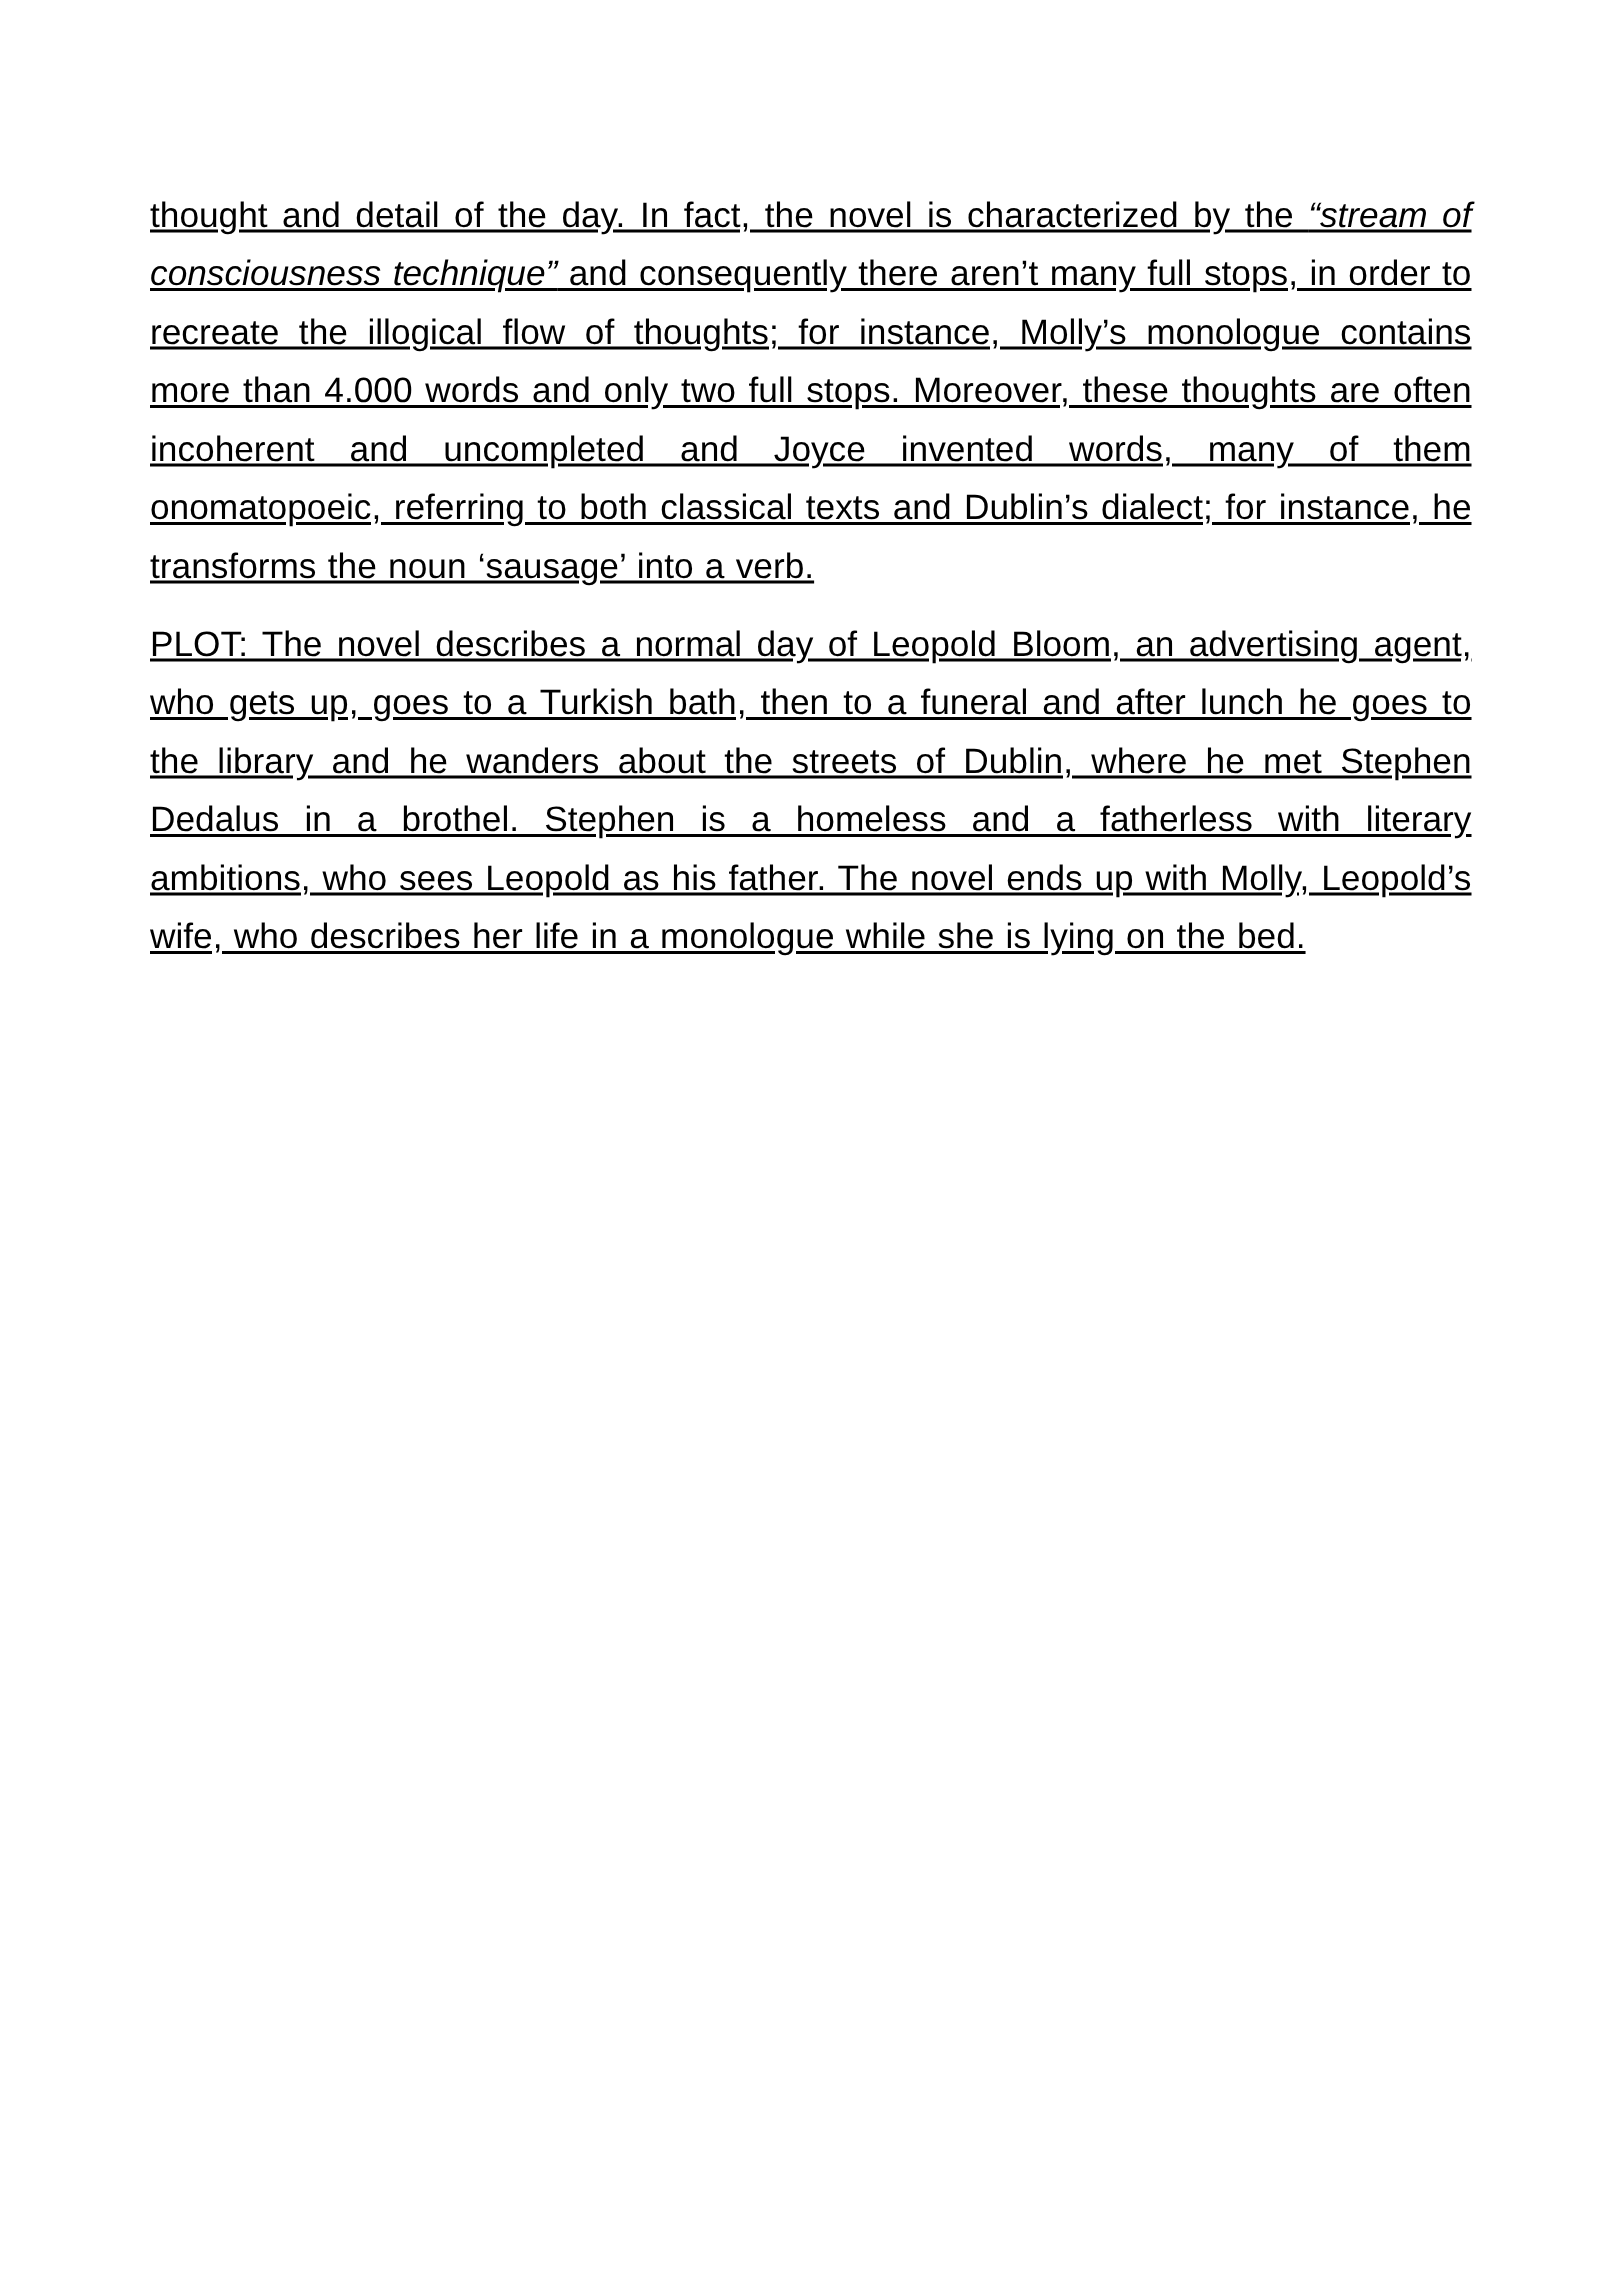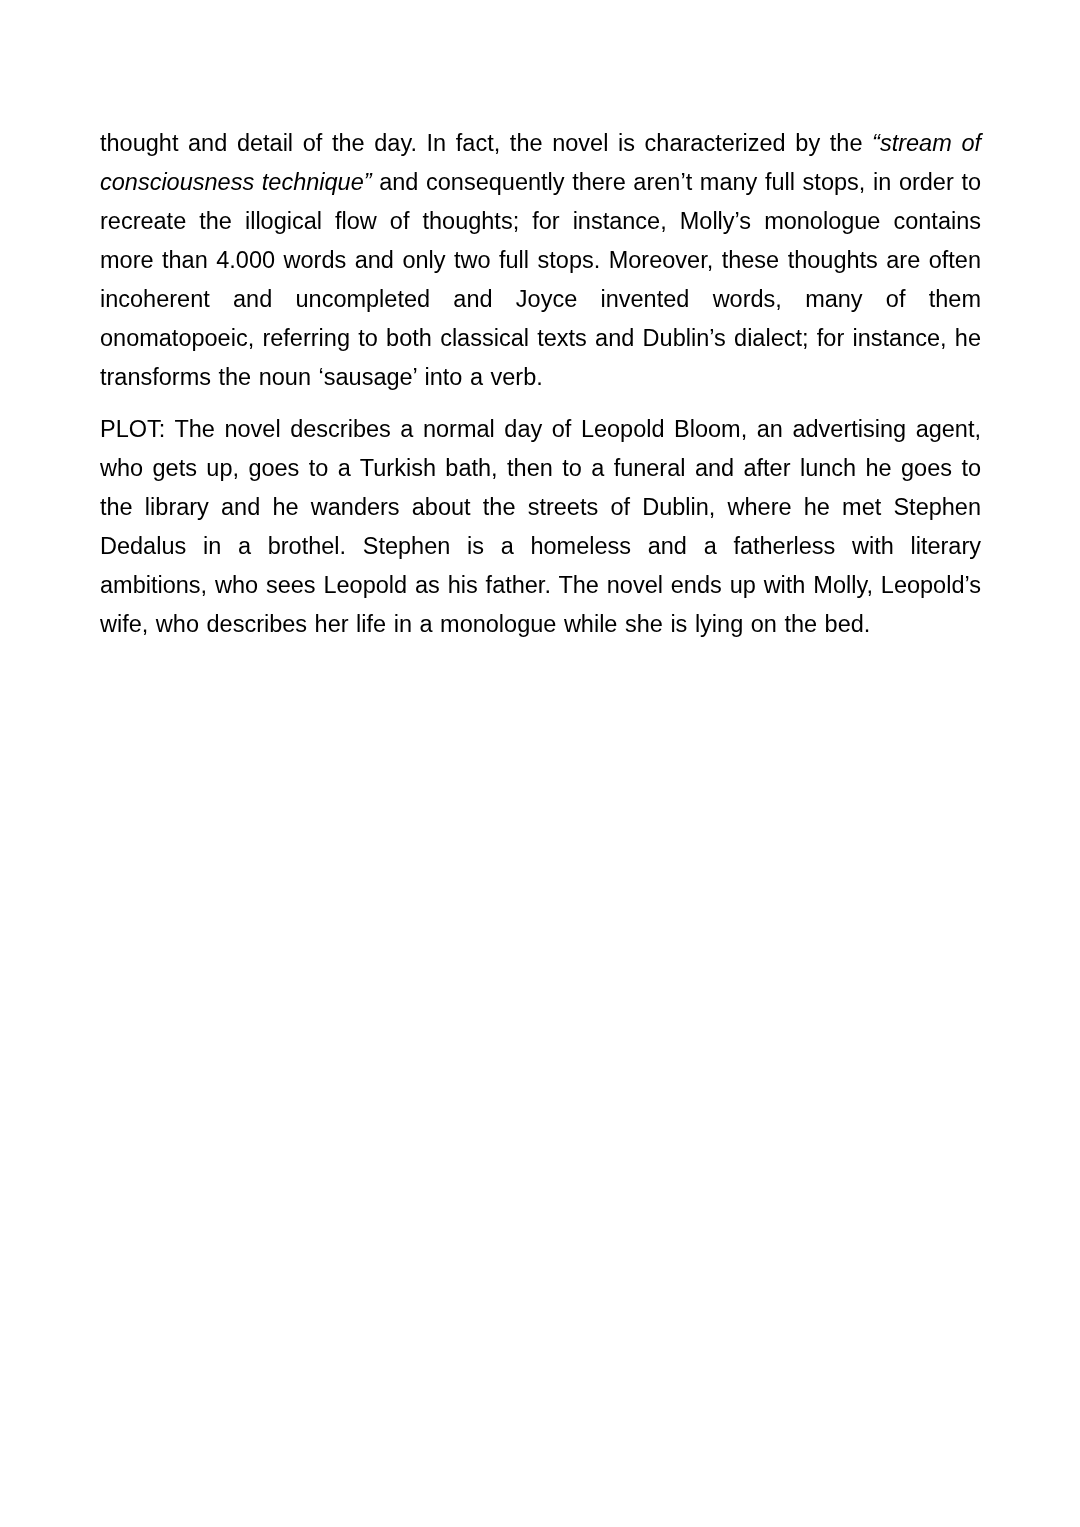--- a/index.html
+++ b/index.html
@@ -30,20 +30,21 @@
     color: #000000;
     font-size: 23.5px;
     line-height: 39px;
     text-align: justify;
     letter-spacing: 0px;
     word-spacing: 1px;
   }
   .content p {
     margin: 0 0 13px 0;
     padding: 0;
+    text-decoration: underline;
   }
   .italic {
     font-style: italic;
   }
 </style>
 </head>
 <body>
 
 <div class="page">
   <div class="content">

